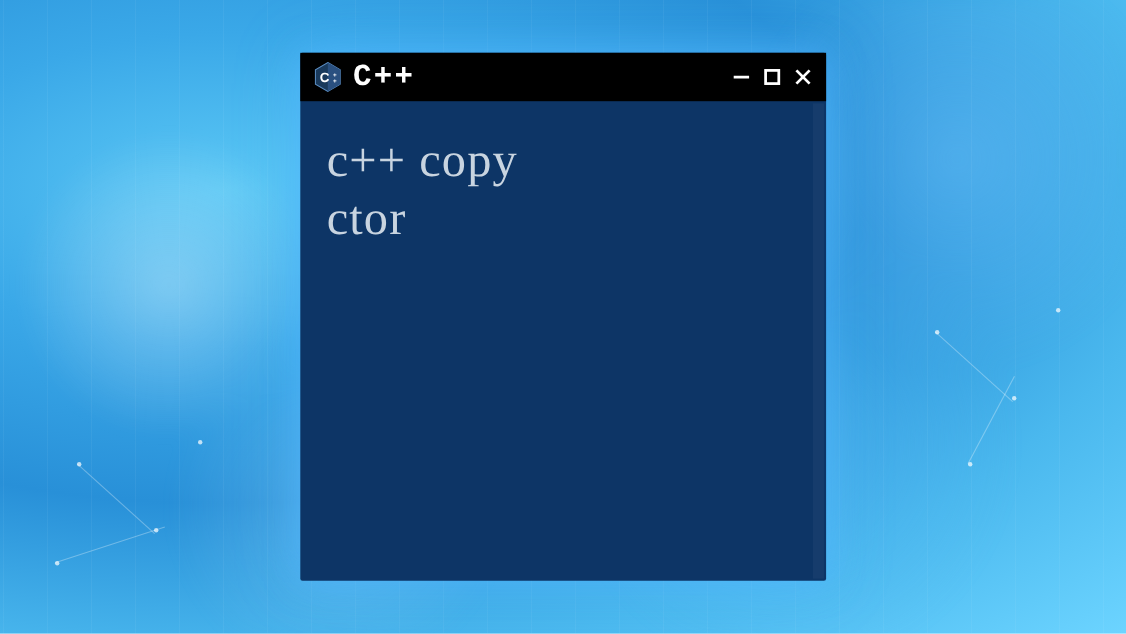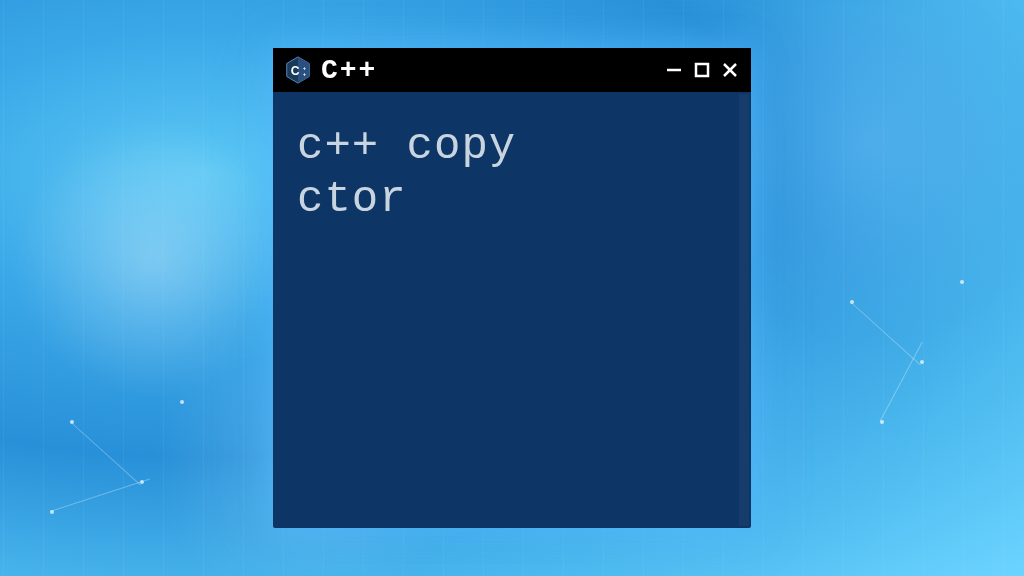--- a/index.html
+++ b/index.html
@@ -115,21 +115,21 @@
       width: 18px;
       height: 18px;
       stroke: #ffffff;
       stroke-width: 2.5;
       fill: none;
     }
     
     .content {
       padding: 28px 24px;
       color: #c8d4e0;
-      font-family: Liberation Mono, monospace;
+      font-family: Liberation Serif, serif;
       font-size: 44px;
       line-height: 1.2;
       letter-spacing: 1px;
       white-space: pre-line;
     }
     
     .scrollbar {
       position: absolute;
       right: 2px;
       top: 46px;

